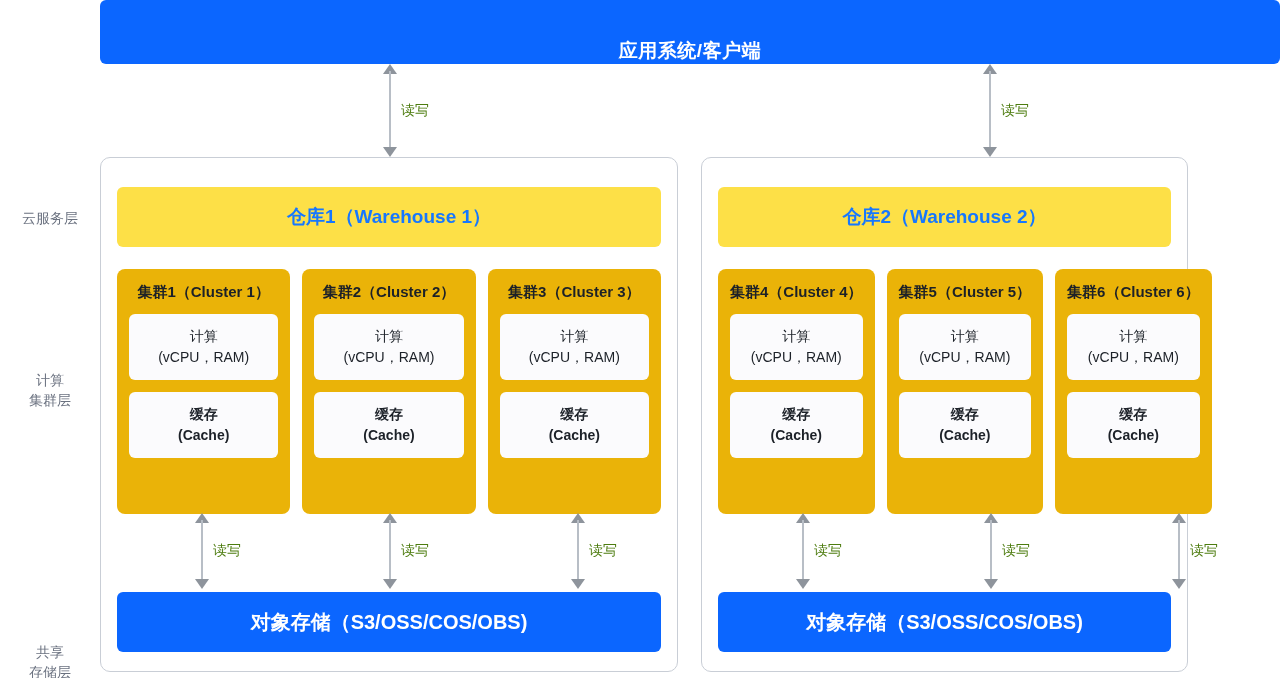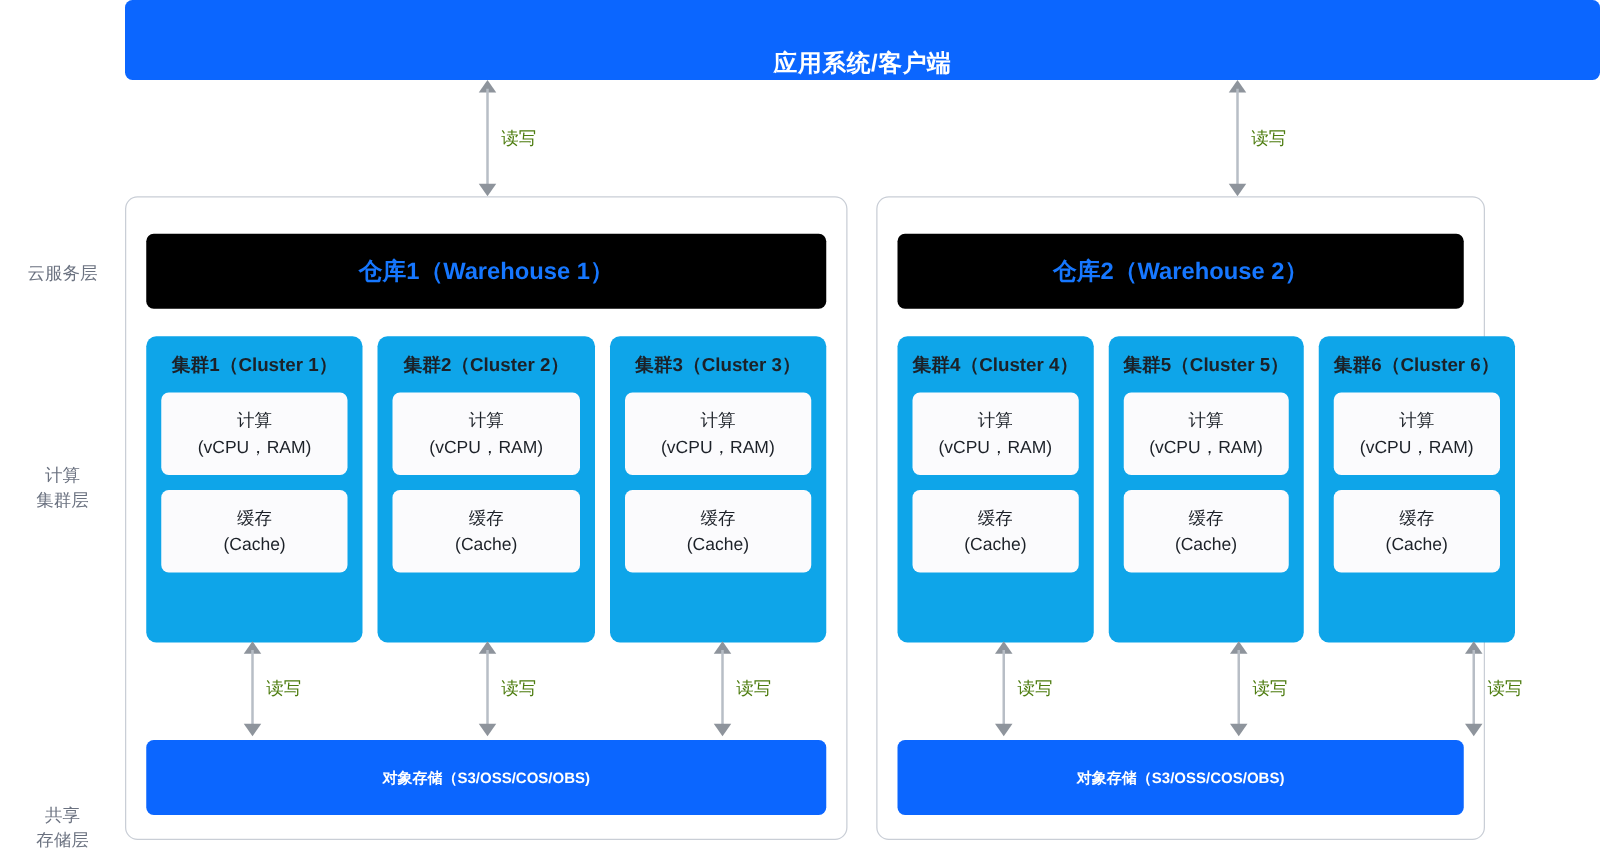--- a/index.html
+++ b/index.html
@@ -101,21 +101,21 @@
   }
   .wh-1 { left: 100px; width: 578px; }
   .wh-2 { left: 701px; width: 487px; }
 
   .wh-title {
     position: absolute;
     left: 16px;
     right: 16px;
     top: 29px;
     height: 60px;
-    background: #000000;
+    background: #fde047;
     border-radius: 6px;
     display: flex;
     align-items: center;
     justify-content: center;
     color: #1677ff;
     font-size: 19px;
     font-weight: bold;
   }
 
   
@@ -123,21 +123,21 @@
     position: absolute;
     left: 16px;
     right: 16px;
     top: 111px;
     height: 245px;
     display: flex;
     gap: 12px;
   }
   .cluster {
     flex: 1;
-    background: #0ea5e9;
+    background: #eab308;
     border-radius: 8px;
     padding: 14px 12px;
     box-sizing: border-box;
     display: flex;
     flex-direction: column;
   }
   .cluster-title {
     color: #1c2128;
     font-size: 15px;
     font-weight: bold;
@@ -152,37 +152,37 @@
     font-size: 14px;
     line-height: 21px;
     text-align: center;
     display: flex;
     flex-direction: column;
     align-items: center;
     justify-content: center;
     white-space: nowrap;
   }
   .box-compute { height: 66px; margin-bottom: 12px; }
-  .box-cache   { height: 66px; }
+  .box-cache   { height: 66px; font-weight: bold; }
 
   
   .arrow-cs { top: 513px; height: 76px; }
   .lbl-cs   { top: 542px; }
 
   
   .storage-bar {
     position: absolute;
     left: 16px;
     right: 16px;
     top: 434px;
     height: 60px;
     background: #0b66ff;
     border-radius: 6px;
     color: #ffffff;
-    font-size: 12px;
+    font-size: 20px;
     font-weight: bold;
     display: flex;
     align-items: center;
     justify-content: center;
   }
 </style>
 </head>
 <body>
 
 <div class="client-bar">

